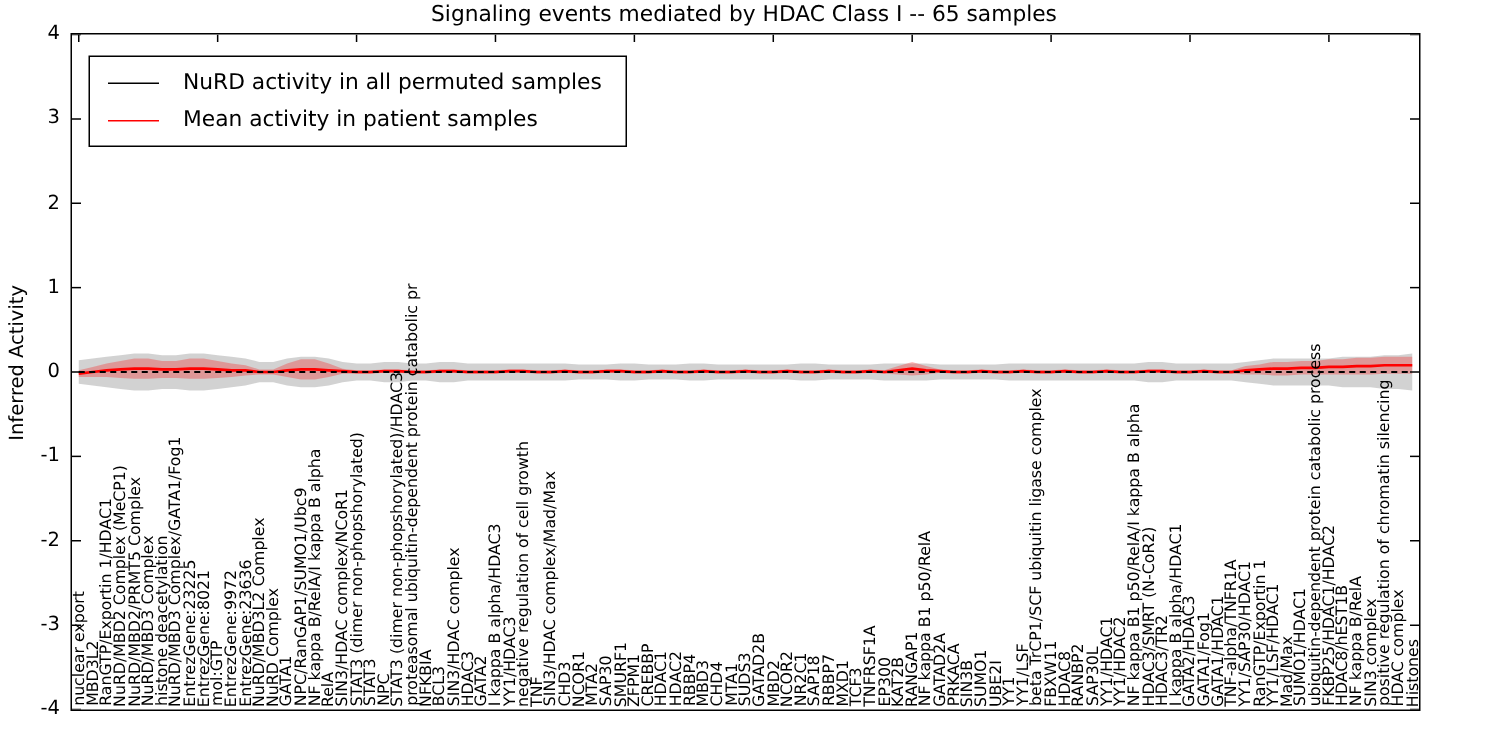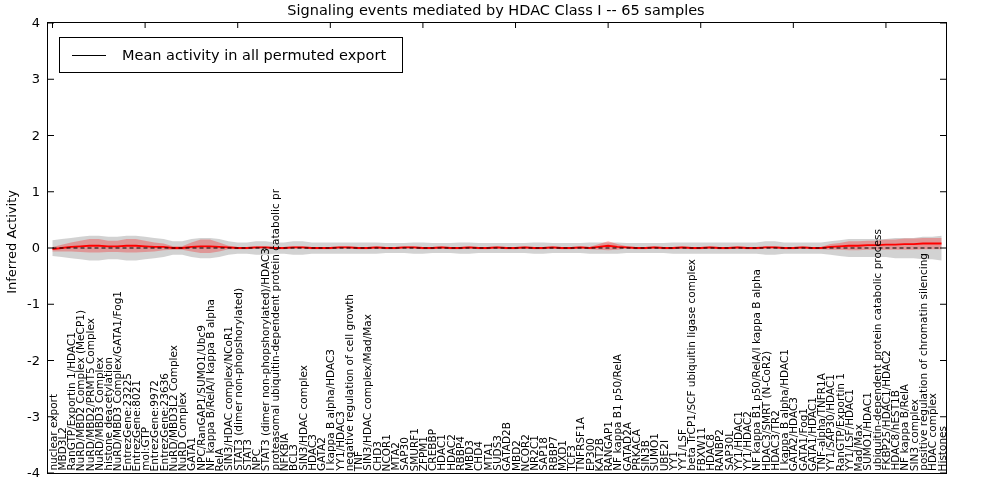--- a/index.html
+++ b/index.html
@@ -172,18 +172,22 @@
         <span style="left: 842.198px;">HDAC8/hEST1B</span>
         <span style="left: 851.458px;">NF kappa B/RelA</span>
         <span style="left: 860.719px;">SIN3 complex</span>
         <span style="left: 869.979px;">positive regulation of chromatin silencing</span>
         <span style="left: 879.24px;">HDAC complex</span>
         <span style="left: 888.5px;">Histones</span>
       </div>
     <div id="legend">
       <div class="legend-row">
         <div class="legend-swatch" id="sw0" style="border-top-color: rgb(0, 0, 0);"></div>
-        <div class="legend-label">Mean activity in all permuted export</div>
+        <div class="legend-label">NuRD activity in all permuted samples</div>
+      </div>
+      <div class="legend-row">
+        <div class="legend-swatch" id="sw1" style="border-top-color: rgb(255, 0, 0);"></div>
+        <div class="legend-label">Mean activity in patient samples</div>
       </div>
     </div>
   </div>
 
 </div>
 
 </body></html>

